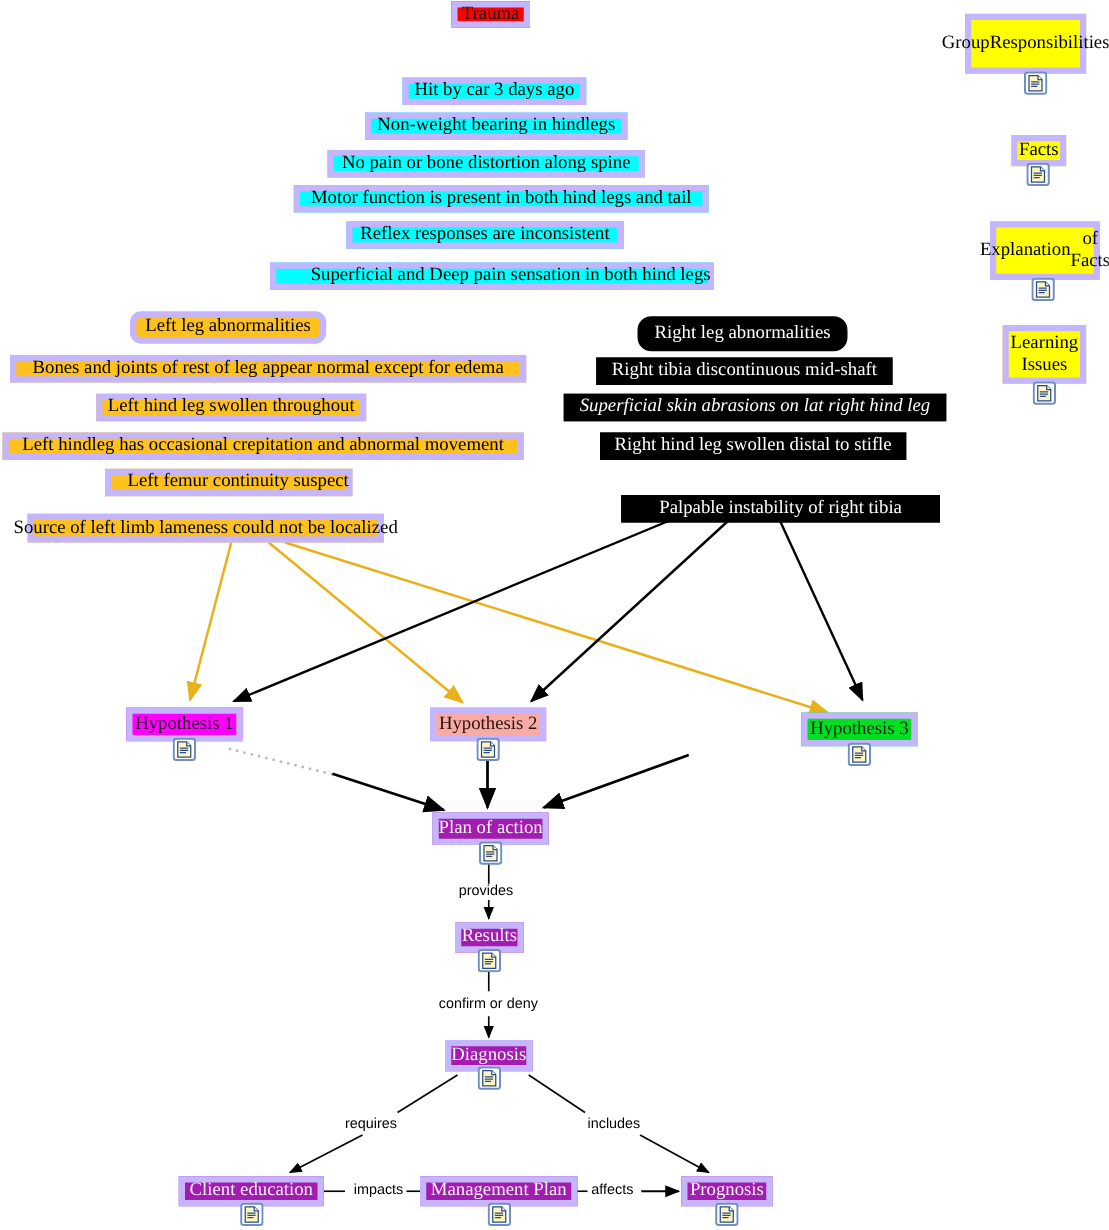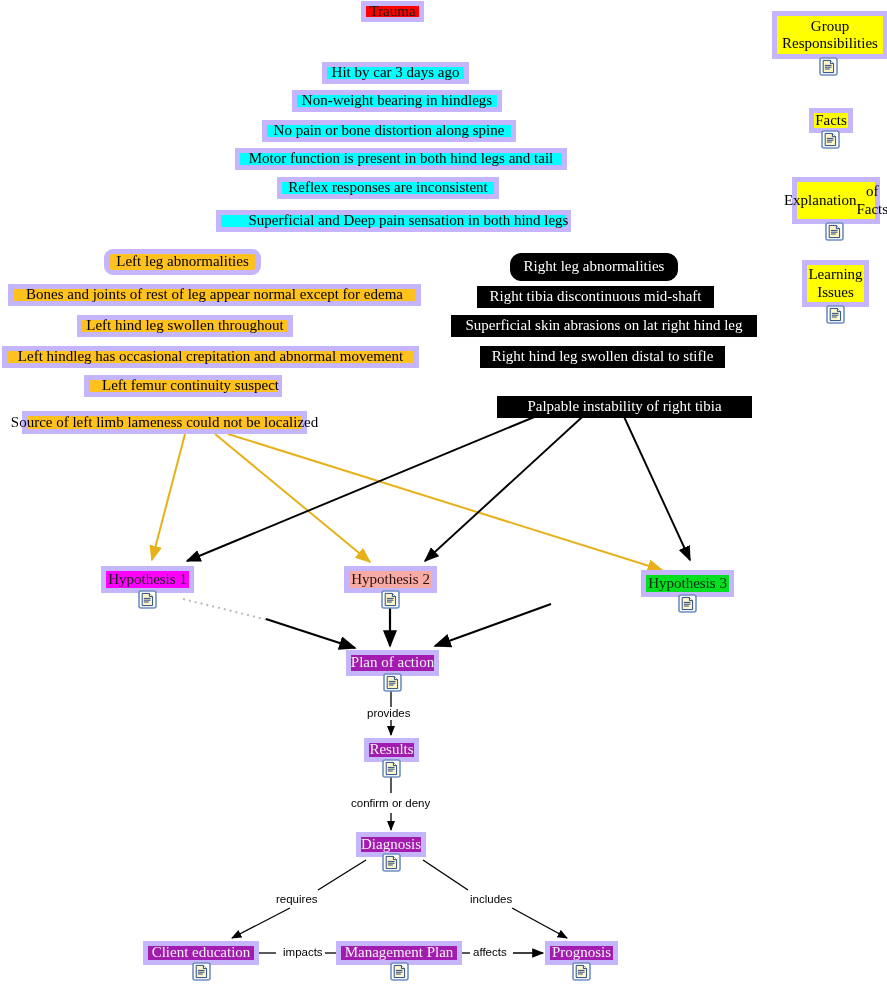--- a/index.html
+++ b/index.html
@@ -128,21 +128,21 @@
 
   <div class="node n-orange-round" style="left:104px;top:249px;width:157px;height:26px;">Left leg abnormalities</div>
   <div class="node n-orange" style="left:8px;top:284px;width:413px;height:22px;">Bones and joints of rest of leg appear normal except for edema</div>
   <div class="node n-orange" style="left:77px;top:315px;width:216px;height:22px;">Left hind leg swollen throughout</div>
   <div class="node n-orange" style="left:2px;top:346px;width:417px;height:22px;">Left hindleg has occasional crepitation and abnormal movement</div>
   <div class="node n-orange" style="left:84px;top:375px;width:198px;height:22px;padding-left:20px;">Left femur continuity suspect</div>
   <div class="node n-orange" style="left:22px;top:411px;width:285px;height:23px;">Source of left limb lameness could not be localized</div>
 
   <div class="node n-black-round" style="left:510px;top:253px;width:168px;height:28px;">Right leg abnormalities</div>
   <div class="node n-black" style="left:477px;top:286px;width:237px;height:22px;">Right tibia discontinuous mid-shaft</div>
-  <div class="node n-black" style="left:451px;top:315px;width:306px;height:22px;">Superficial skin abrasions on lat right hind leg</div>
+  <div class="node n-black" style="left:451px;top:315px;width:306px;height:22px;font-style:italic;">Superficial skin abrasions on lat right hind leg</div>
   <div class="node n-black" style="left:480px;top:346px;width:245px;height:22px;">Right hind leg swollen distal to stifle</div>
   <div class="node n-black" style="left:497px;top:396px;width:255px;height:22px;">Palpable instability of right tibia</div>
 
   <div class="node n-magenta" style="left:101px;top:566px;width:93px;height:27px;">Hypothesis 1</div>
   <div class="docicon" style="left:138px;top:590px;">
     <svg viewBox="0 0 19 19">
         <rect x="1" y="1" width="17" height="17" rx="2" fill="#ffffff" stroke="#6f8fc0" stroke-width="1.6"></rect>
         <path d="M4.2 3.4h7.2l3.2 3.2v9H4.2z" fill="#fdf6c4" stroke="#2b4a86" stroke-width="1"></path>
         <path d="M11.4 3.4v3.2h3.2" fill="#ffffff" stroke="#2b4a86" stroke-width="1"></path>
         <path d="M5.9 8.4h6.6M5.9 10.2h6.6M5.9 12h4.9" stroke="#2b4a86" stroke-width="1"></path>
@@ -233,21 +233,21 @@
   <div class="node n-gray" style="left:545px;top:941px;width:73px;height:24px;">Prognosis</div>
   <div class="docicon" style="left:572px;top:962px;">
     <svg viewBox="0 0 19 19">
         <rect x="1" y="1" width="17" height="17" rx="2" fill="#ffffff" stroke="#6f8fc0" stroke-width="1.6"></rect>
         <path d="M4.2 3.4h7.2l3.2 3.2v9H4.2z" fill="#fdf6c4" stroke="#2b4a86" stroke-width="1"></path>
         <path d="M11.4 3.4v3.2h3.2" fill="#ffffff" stroke="#2b4a86" stroke-width="1"></path>
         <path d="M5.9 8.4h6.6M5.9 10.2h6.6M5.9 12h4.9" stroke="#2b4a86" stroke-width="1"></path>
       </svg>
   </div>
 
-  <div class="node n-yellow" style="left:772px;top:11px;width:116px;height:48px;flex-direction:column;">
+  <div class="node n-yellow" style="left:772px;top:11px;width:97px;height:48px;flex-direction:row;">
     <span>Group</span>
     <span>Responsibilities</span>
   </div>
   <div class="docicon" style="left:819px;top:57px;">
     <svg viewBox="0 0 19 19">
         <rect x="1" y="1" width="17" height="17" rx="2" fill="#ffffff" stroke="#6f8fc0" stroke-width="1.6"></rect>
         <path d="M4.2 3.4h7.2l3.2 3.2v9H4.2z" fill="#fdf6c4" stroke="#2b4a86" stroke-width="1"></path>
         <path d="M11.4 3.4v3.2h3.2" fill="#ffffff" stroke="#2b4a86" stroke-width="1"></path>
         <path d="M5.9 8.4h6.6M5.9 10.2h6.6M5.9 12h4.9" stroke="#2b4a86" stroke-width="1"></path>
       </svg>

